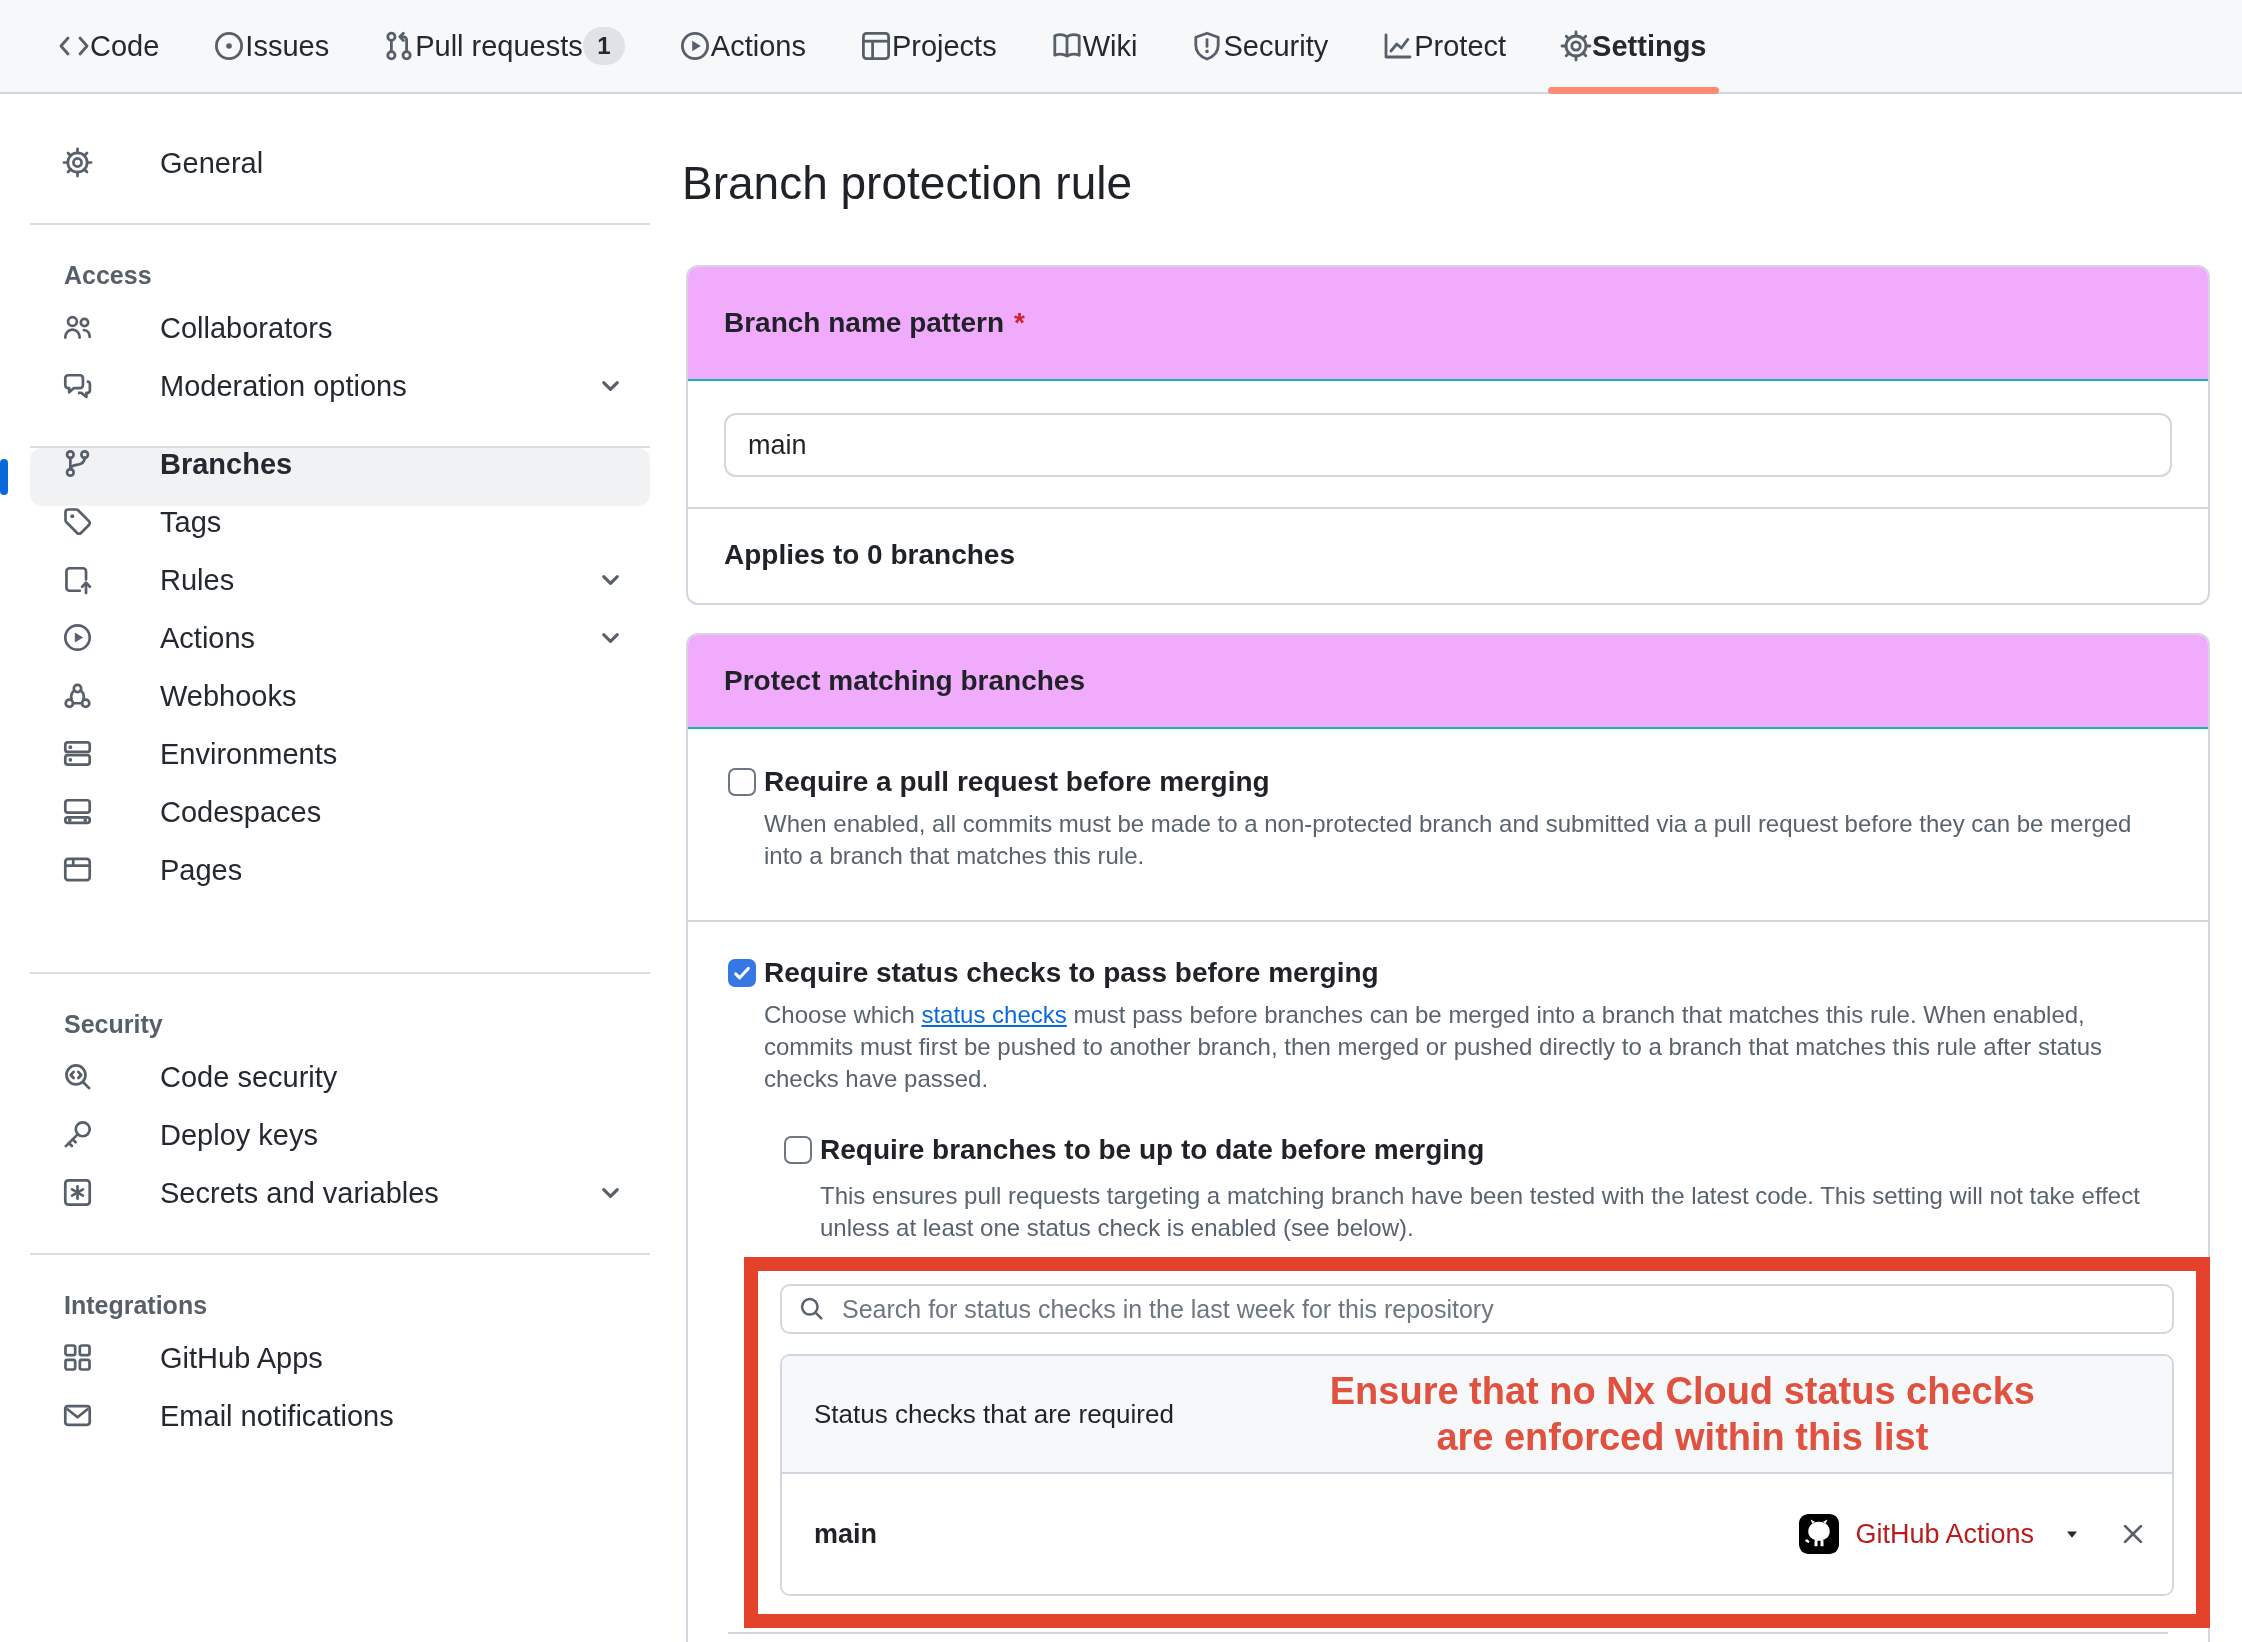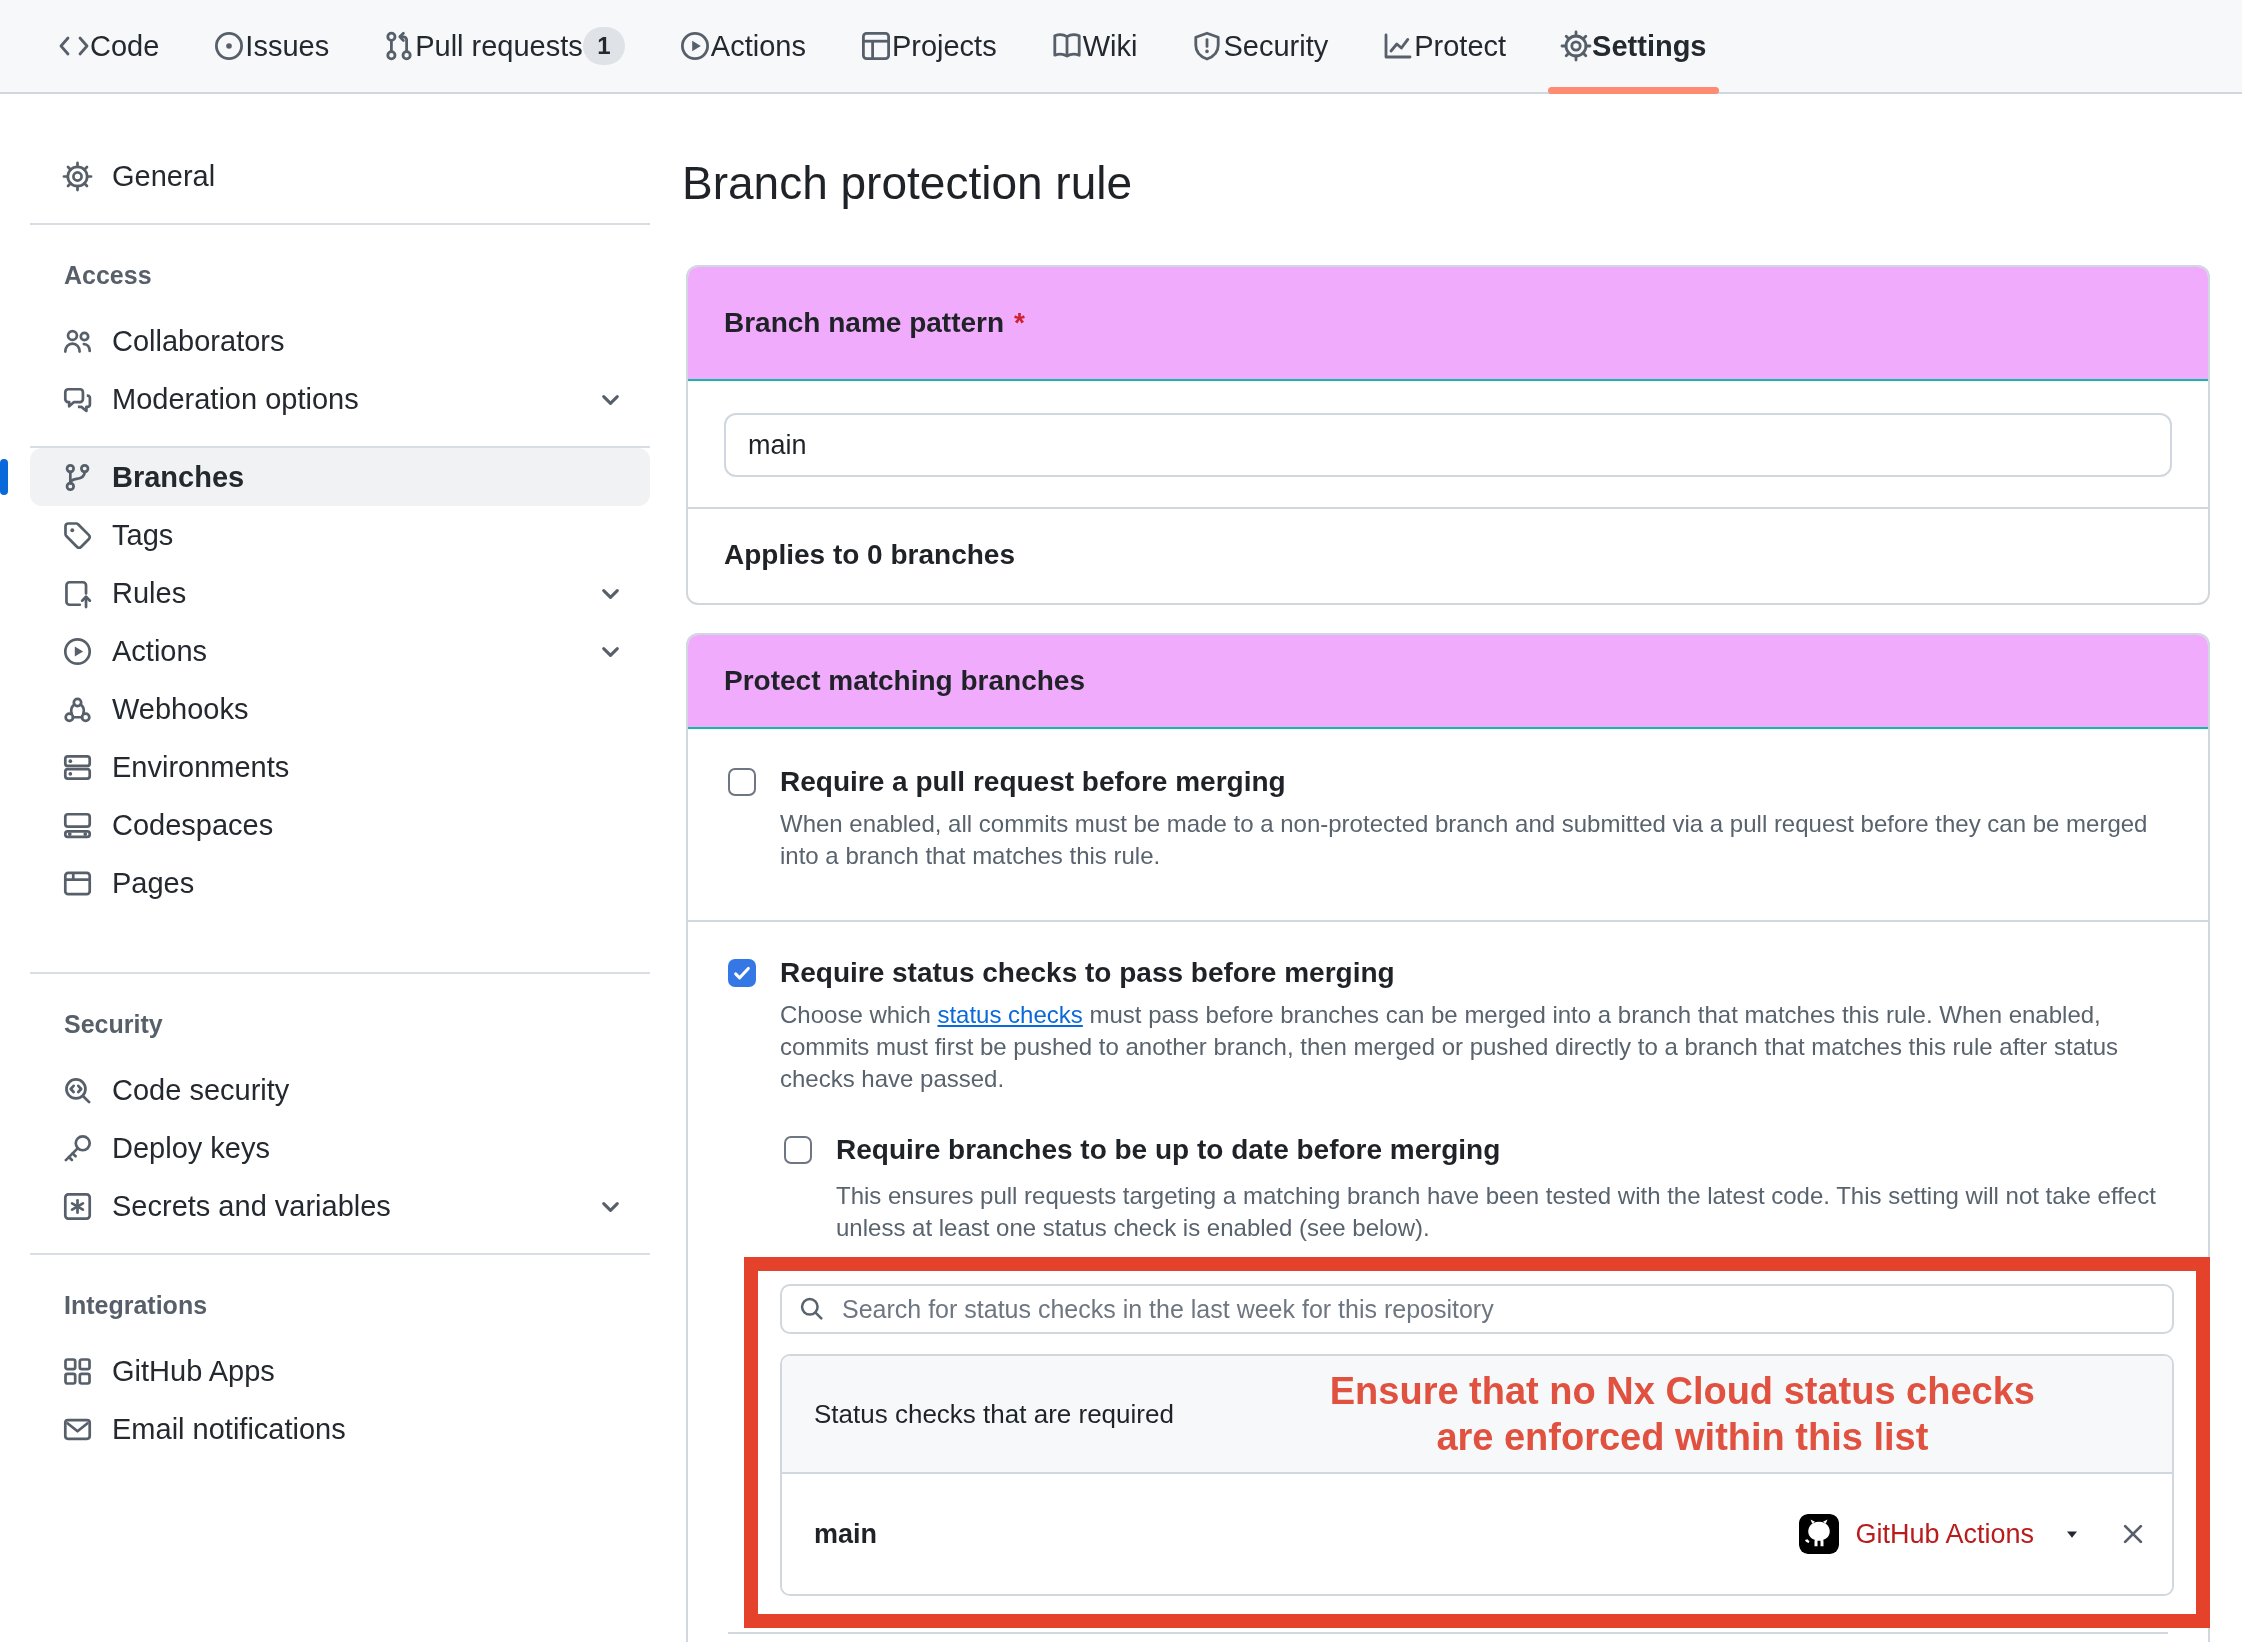--- a/index.html
+++ b/index.html
@@ -30,21 +30,21 @@
   .nav-badge {
     min-width:42px; height:38px; padding:0 12px; border-radius:20px;
     background:rgba(175,184,193,0.33); font-size:24px; font-weight:600;
     display:flex; align-items:center; justify-content:center; color:#24292f;
   }
 
   
   .sidebar { position:absolute; top:94px; left:0; width:660px; padding-top:53px; }
   .sb-item {
     position:relative; height:58px; margin:0 10px 0 30px; border-radius:12px;
-    display:flex; align-items:center; padding:0 24px 0 32px; cursor:pointer;
+    display:flex; padding:0 24px 0 32px; cursor:pointer;gap:48px;
   }
   .sb-item .ic { width:31px; height:31px; color:#57606a; flex:none; }
   .sb-label { font-size:29px; margin-left:19px; color:#24292f; white-space:nowrap; }
   .sb-item.selected { background:rgba(208,215,222,0.32); }
   .sb-item.selected .sb-label { font-weight:700; }
   .sb-accent {
     position:absolute; left:-30px; top:11px; width:8px; height:36px;
     border-radius:4px; background:#0969da;
   }
   .sb-chev { margin-left:auto; width:26px; height:26px; color:#57606a; }
@@ -77,21 +77,21 @@
     width:100%; height:64px; border:2px solid #d0d7de; border-radius:12px;
     font-family:inherit; font-size:27px; color:#1f2328; padding:0 22px;
     background:#fff; outline:none;
   }
   .applies-row { border-top:2px solid #d0d7de; padding:30px 36px 32px; font-size:28px; font-weight:700; }
 
   .card-row { padding:34px 40px 48px; }
   .card-row + .card-row { border-top:2px solid #d0d7de; }
   .row-status { padding:32px 40px 0; }
 
-  .crow { display:flex; gap:24px; }
+  .crow { display:flex; gap:8px; }
   .checkbox {
     flex:none; width:28px; height:28px; margin-top:5px; border-radius:7px;
     border:2px solid #6e7781; background:#fff; cursor:pointer;
   }
   .checkbox.checked { border-color:#3578e5; background:#3578e5; display:flex; align-items:center; justify-content:center; }
   .checkbox .ic { width:22px; height:22px; }
   .clabel { font-size:28px; font-weight:700; line-height:38px; cursor:pointer; }
   .cdesc { font-size:24px; line-height:32px; color:#59636e; margin-top:7px; max-width:1466px; }
   .cdesc a { color:#0969da; text-decoration:underline; cursor:pointer; }
 

